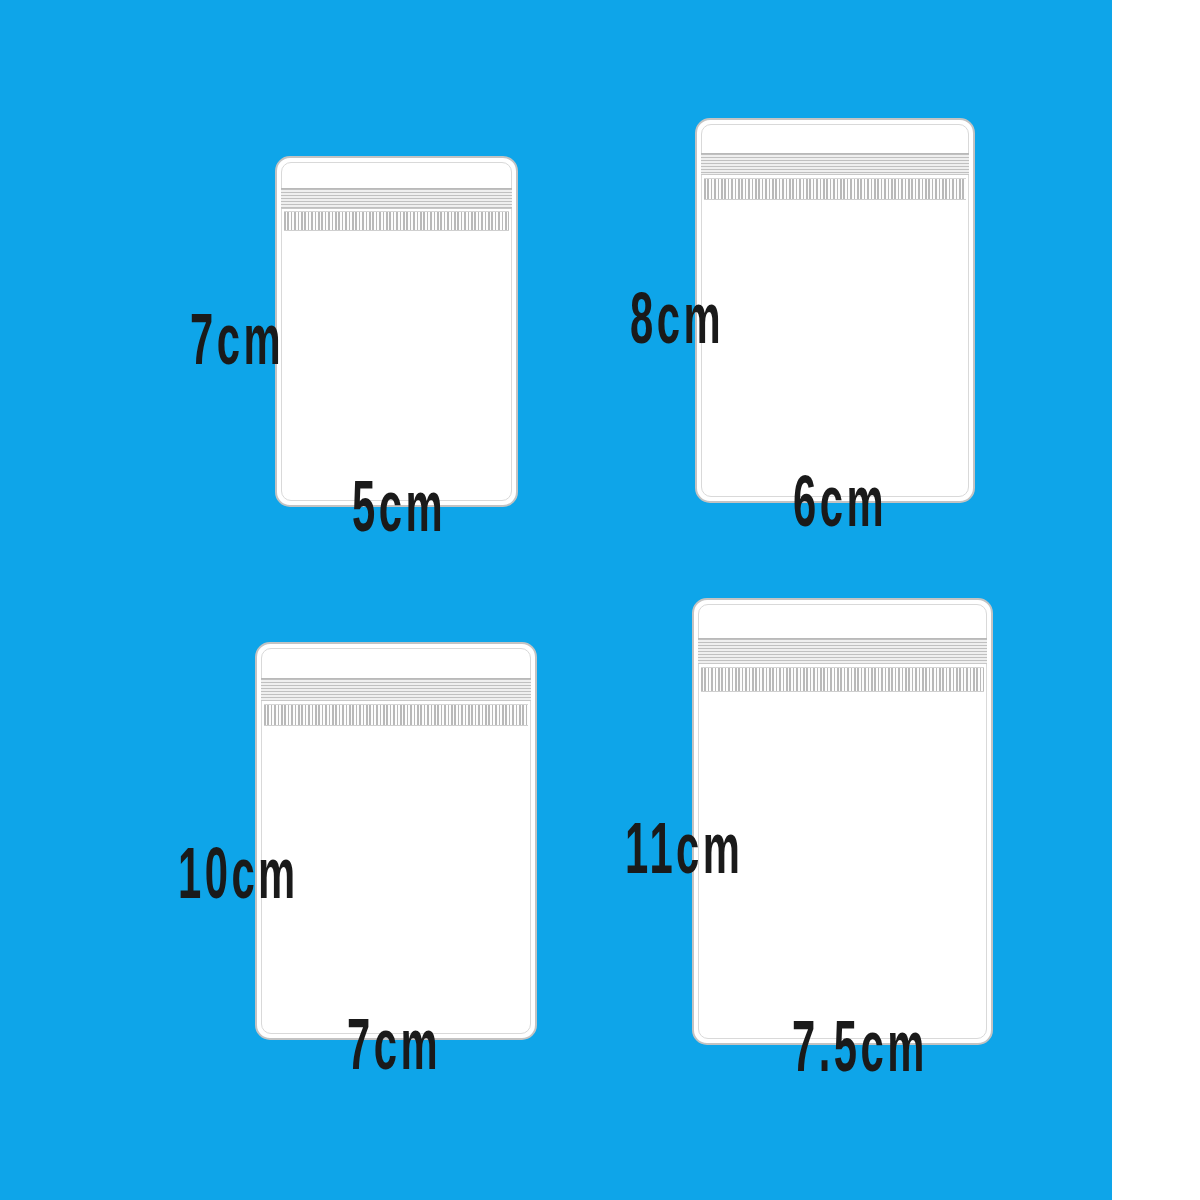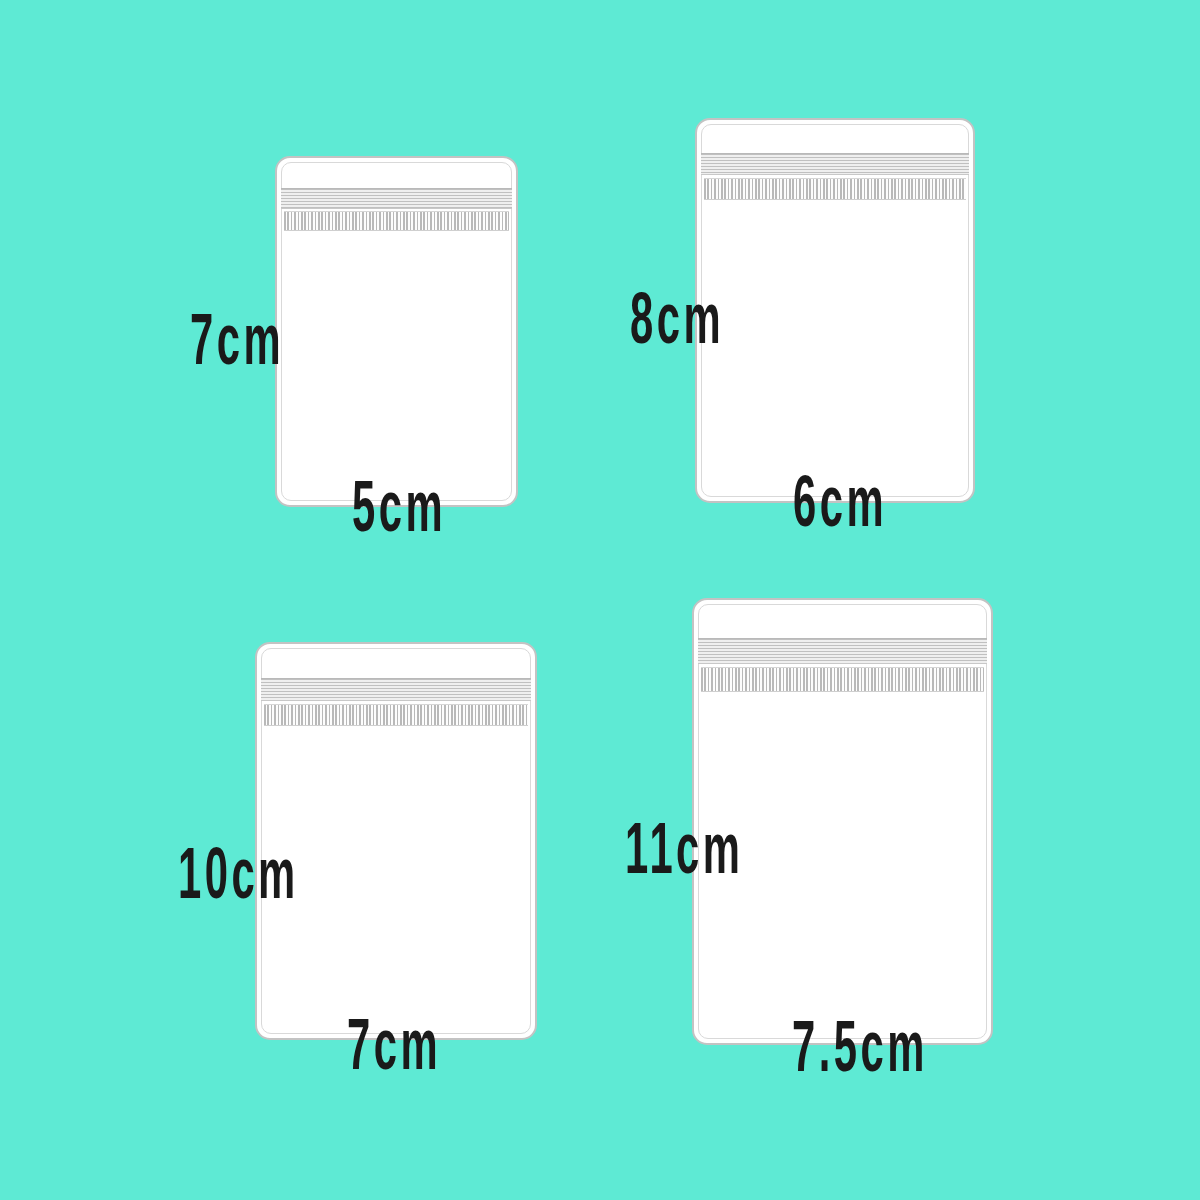--- a/index.html
+++ b/index.html
@@ -2,23 +2,23 @@
 <html><head>
 <meta charset="utf-8">
 <style>
   html, body {
     margin: 0;
     padding: 0;
     background: #ffffff;
   }
   .canvas {
     position: relative;
-    width: 1200px;
+    width: 1112px;
     height: 1200px;
-    background: #5eead4;
+    background: #0ea5e9;
     overflow: hidden;
     font-family: "Liberation Sans", "DejaVu Sans", sans-serif;
   }
 
   
   .bag {
     position: absolute;
     border: 2px solid #c3c3c3;
     border-radius: 15px;
     background: #ffffff;

